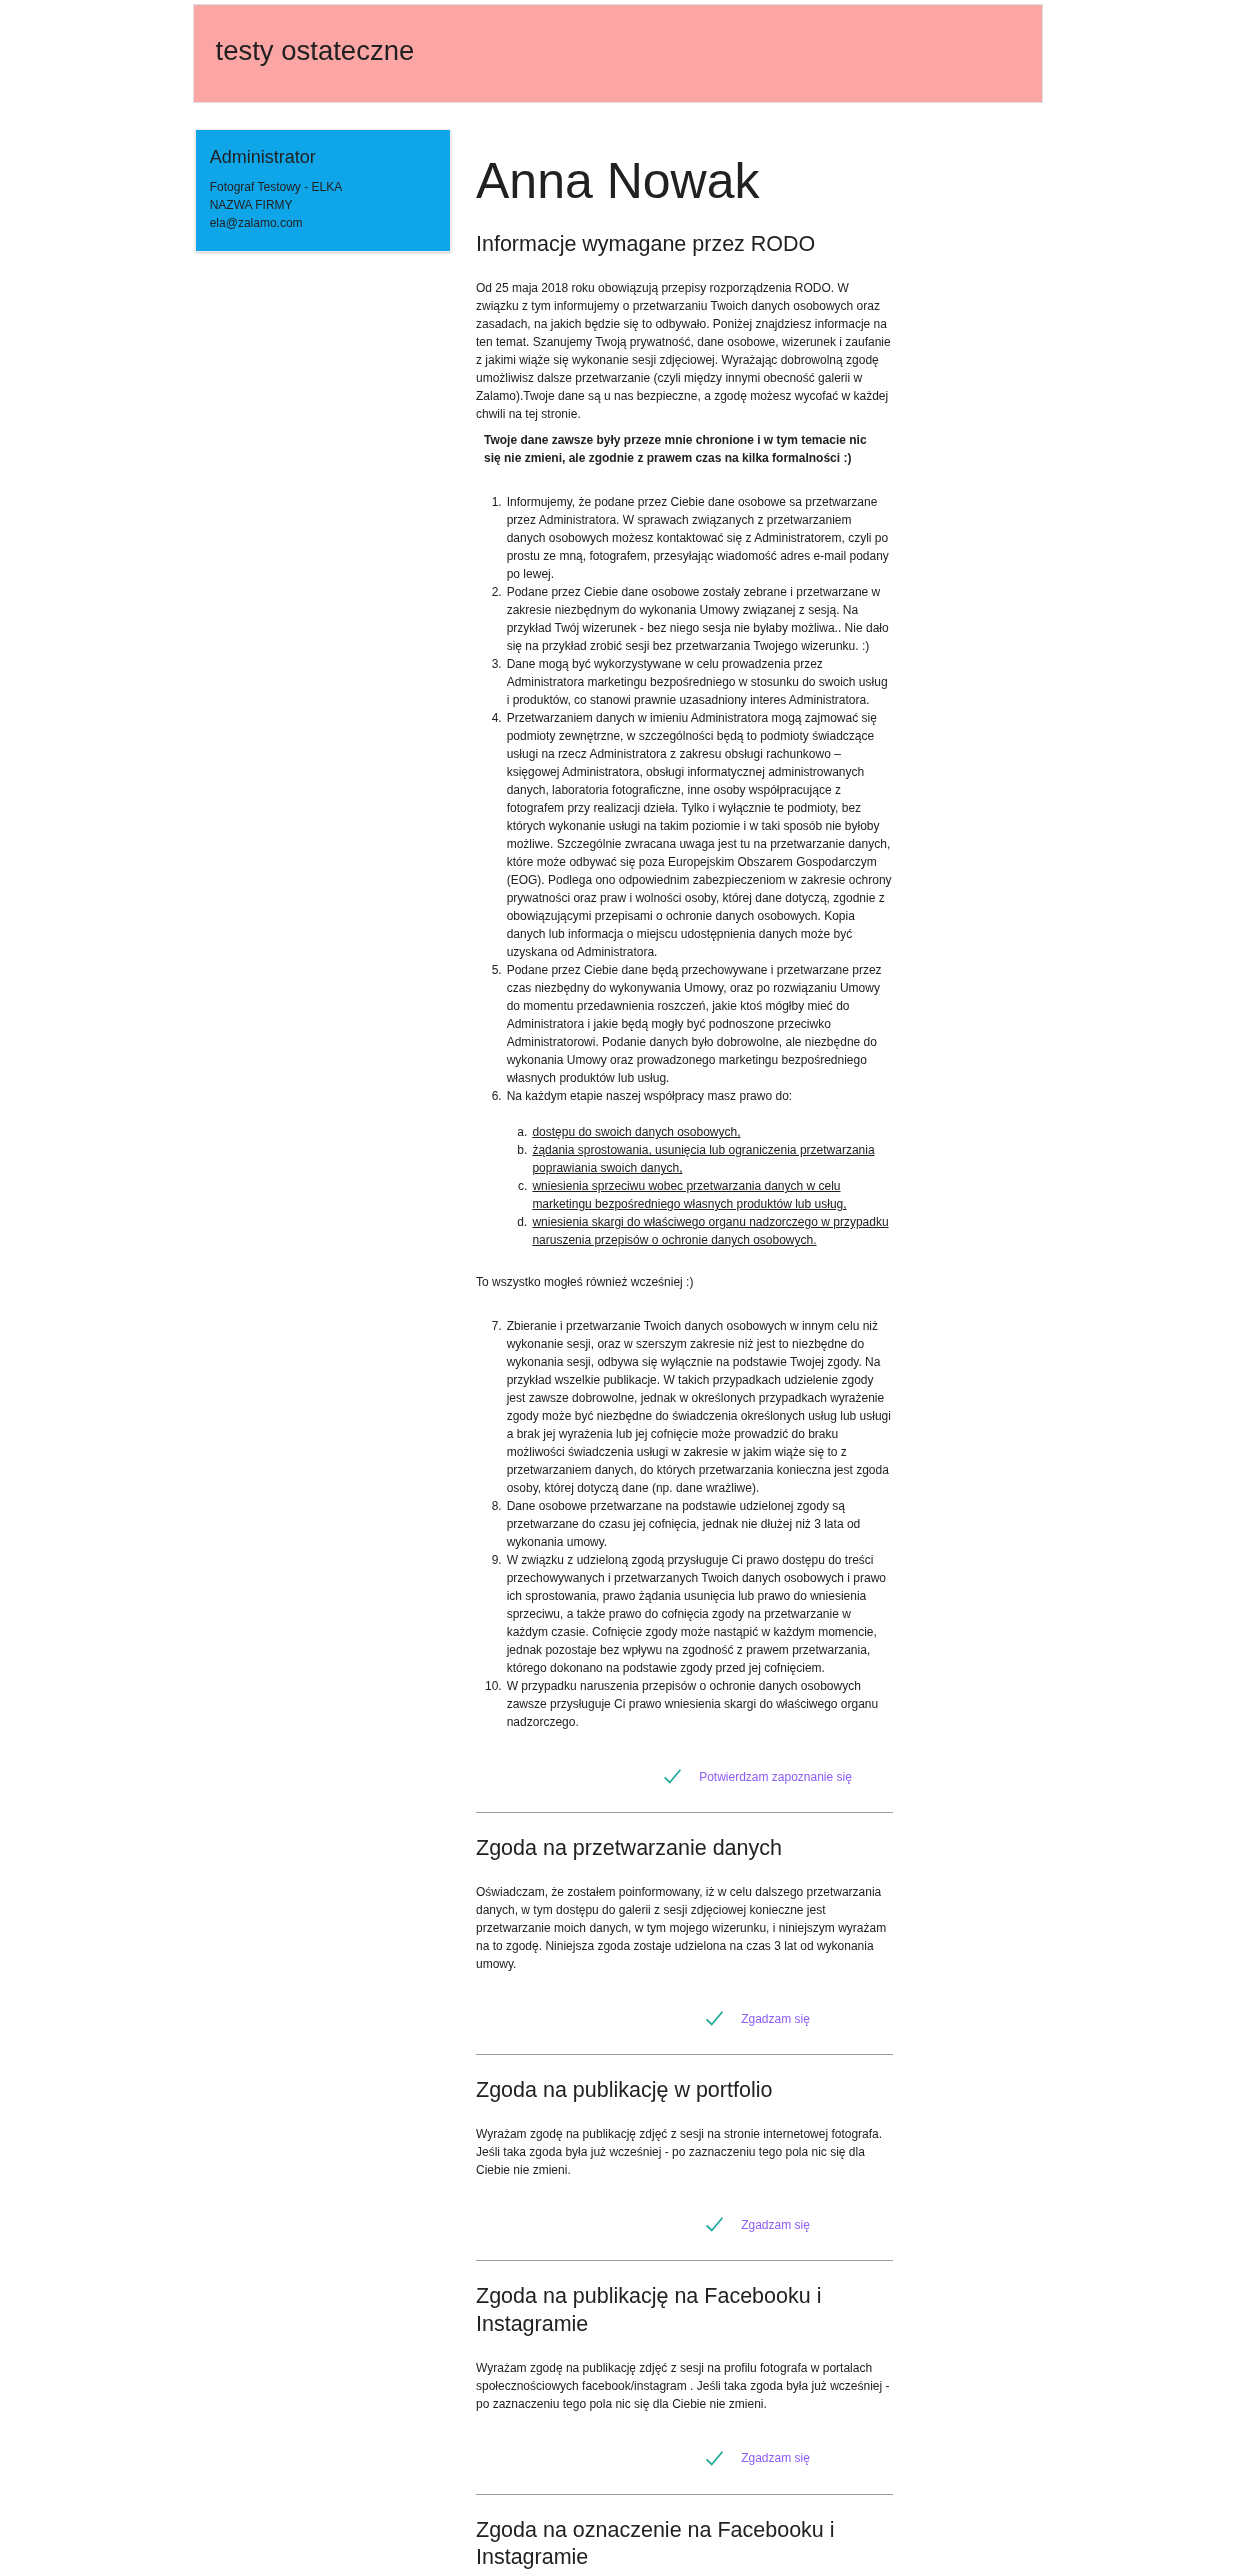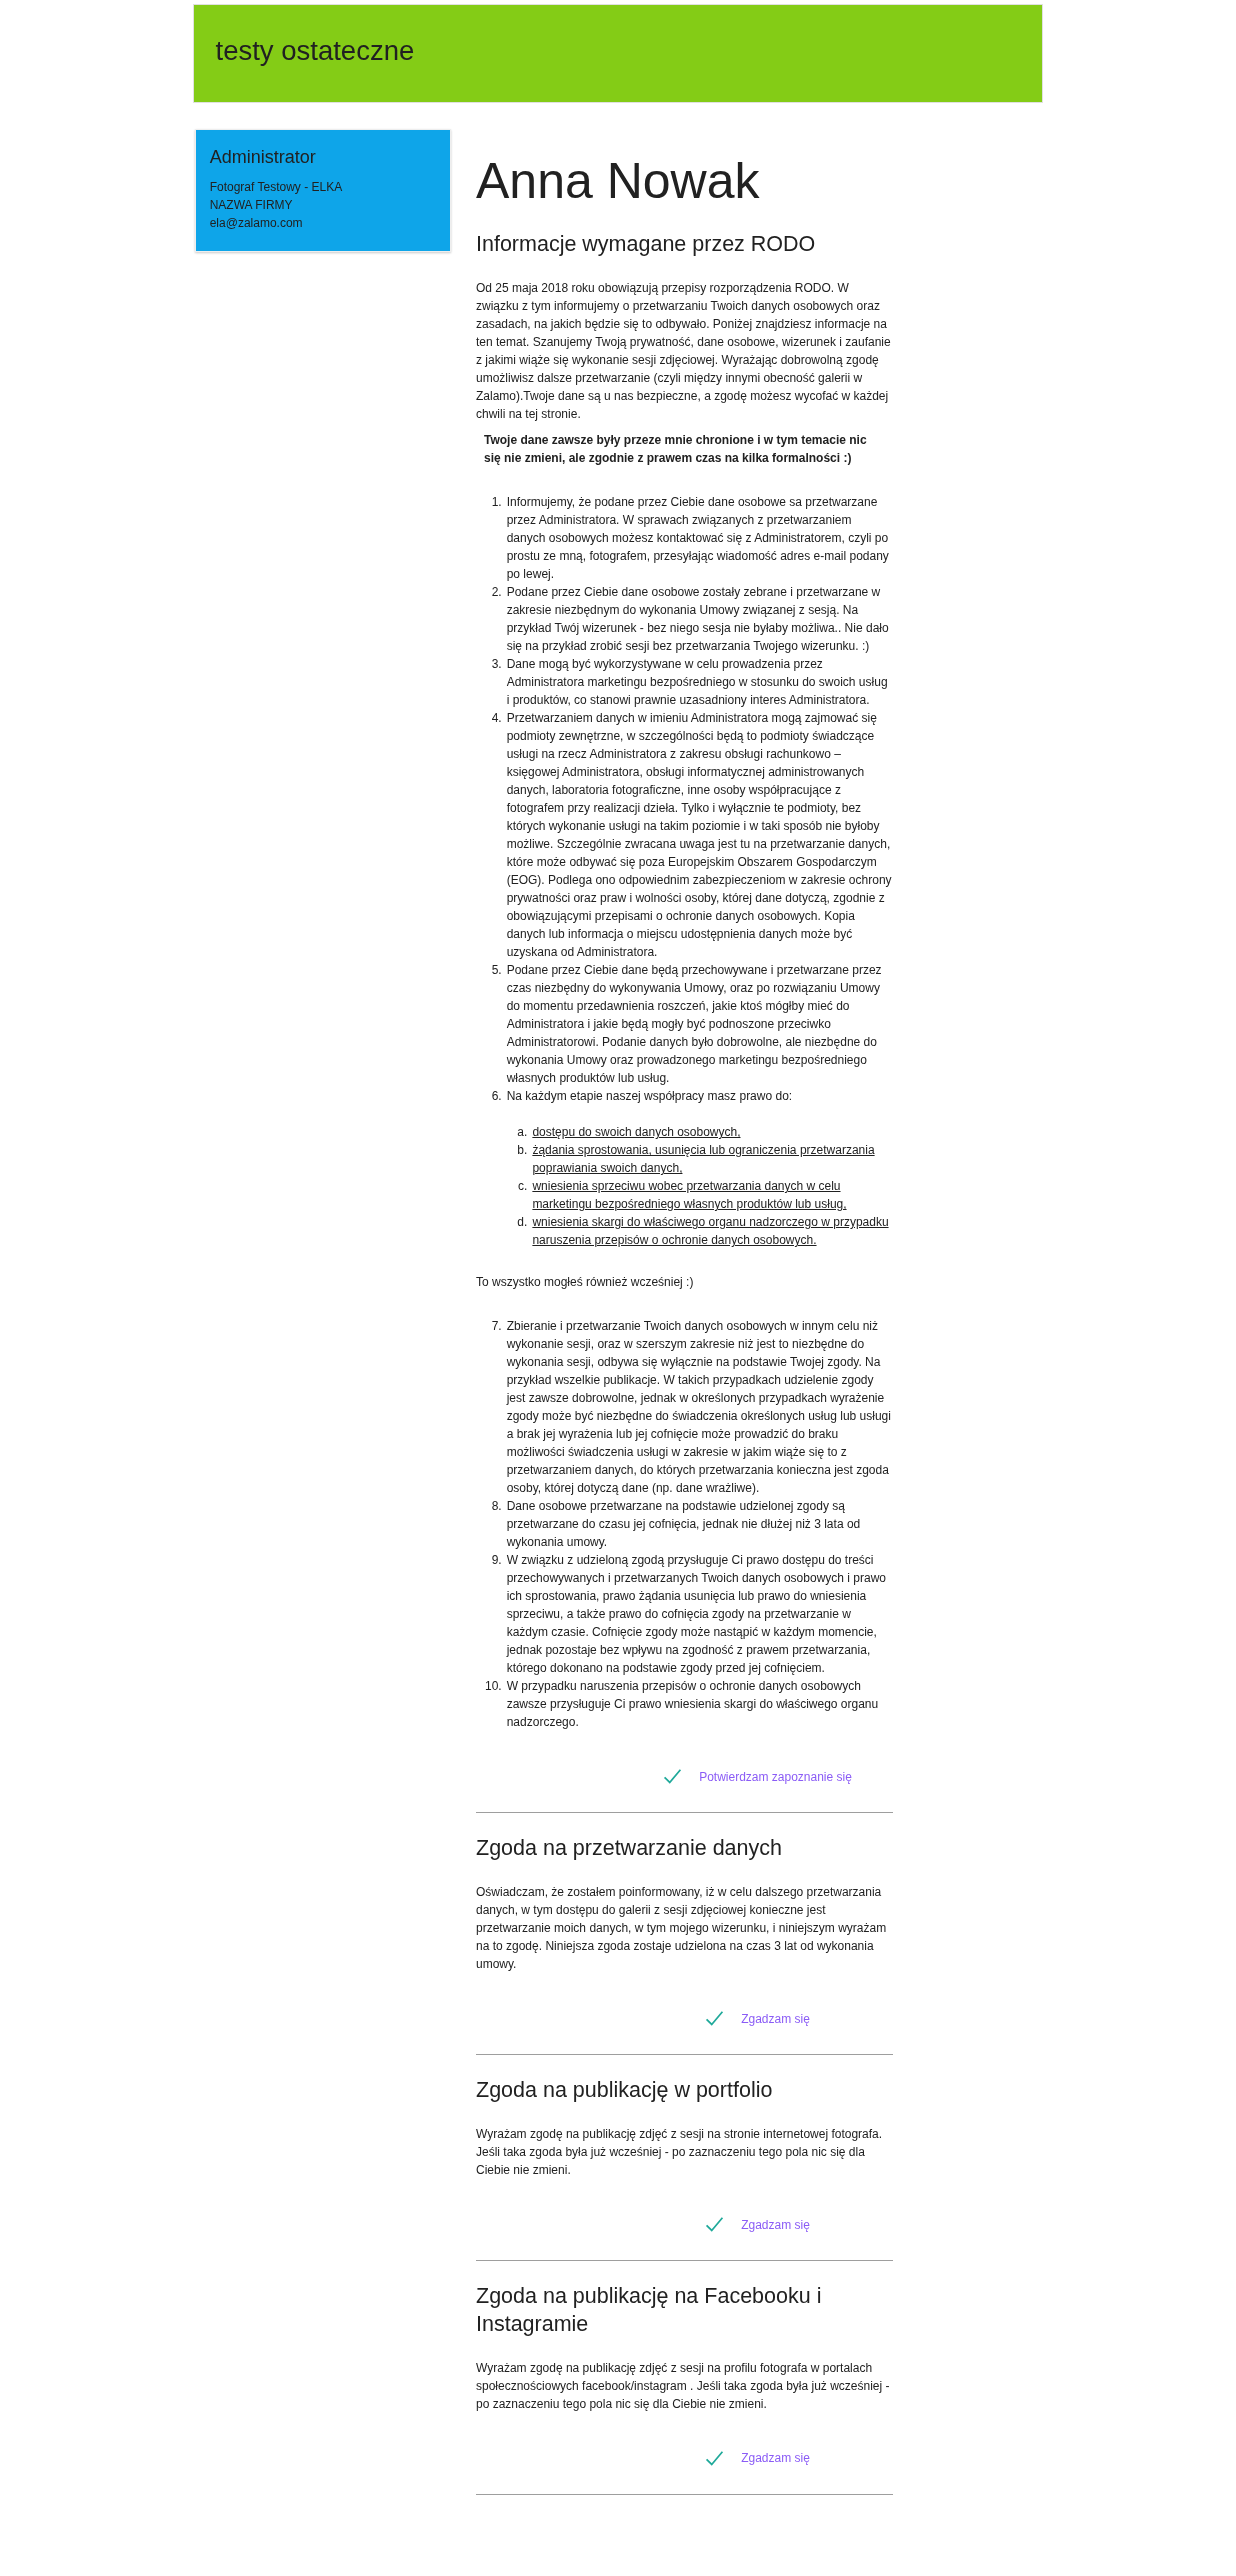--- a/index.html
+++ b/index.html
@@ -12,21 +12,21 @@
     font-family: "Liberation Sans", sans-serif;
     color: #212121;
     overflow: hidden;
   }
 
   
   .header-box {
     position: absolute;
     left: 193px; top: 4.3px;
     width: 850px; height: 99px;
-    background: #84cc16;
+    background: #fca5a5;
     border: 0.9px solid #e0e0e0;
     padding: 29px 21.5px;
   }
   .header-box .page-title {
     font-size: 27.5px;
     line-height: 1.2;
     color: #212121;
     font-weight: 400;
   }
 
@@ -216,15 +216,19 @@
     <p class="body-text">Wyrażam zgodę na publikację zdjęć z sesji na profilu fotografa w portalach społecznościowych facebook/instagram . Jeśli taka zgoda była już wcześniej - po zaznaczeniu tego pola nic się dla Ciebie nie zmieni.</p>
   </div>
   <div class="consent-row">
     <svg class="check-icon" viewBox="0 0 24 24" fill="none" xmlns="http://www.w3.org/2000/svg">
       <path d="M2 13 L8.5 19.5 L22 3.5" stroke="#1fa99a" stroke-width="2.2" fill="none"></path>
     </svg>
     <span class="consent-label">Zgadzam się</span>
   </div>
 
   <hr class="divider">
+  <div class="text-col">
+    <h2 class="section-heading after-divider">Zgoda na oznaczenie na Facebooku i Instagramie</h2>
+
+  </div>
 
 </div>
 
 
 </body></html>

